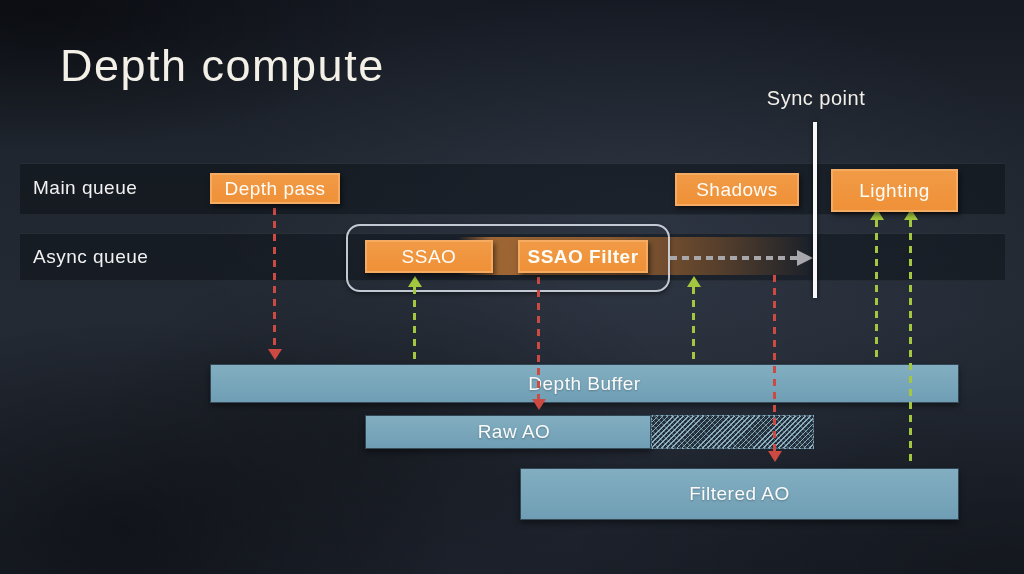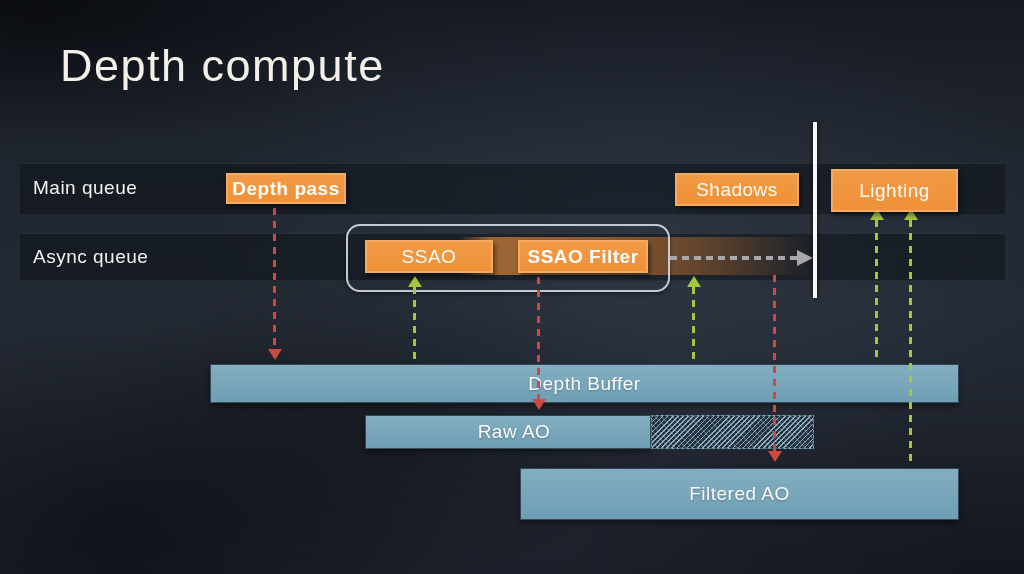--- a/index.html
+++ b/index.html
@@ -97,35 +97,36 @@
 
   <div class="abs head up green" style="left:870px;top:209px;"></div>
   <div class="abs vline green" style="left:875px;top:220px;height:142px;"></div>
 
   <div class="abs head up green" style="left:904px;top:209px;"></div>
   <div class="abs vline green" style="left:909px;top:220px;height:246px;"></div>
 
   <div class="abs hline" style="left:670px;top:256px;width:127px;"></div>
   <div class="abs head right gray" style="left:797px;top:250px;"></div>
 
-  <div class="abs pass" style="left:226px;top:173px;width:120px;height:31px;font-weight:bold;">
+  <div class="abs pass" style="left:210px;top:173px;width:130px;height:31px;">
     <span>Depth pass</span>
   </div>
   <div class="abs pass" style="left:675px;top:173px;width:124px;height:33px;">
     <span>Shadows</span>
   </div>
   <div class="abs pass" style="left:831px;top:169px;width:127px;height:43px;">
     <span>Lighting</span>
   </div>
   <div class="abs pass" style="left:365px;top:240px;width:128px;height:33px;">
     <span>SSAO</span>
   </div>
   <div class="abs pass" style="left:518px;top:240px;width:130px;height:33px;font-weight:bold;">
     <span>SSAO Filter</span>
   </div>
 
   <div class="abs sync-line"></div>
 
   <div class="abs title">Depth compute</div>
+  <div class="abs sync-label">Sync point</div>
   <div class="abs row-label" style="top:177px;">Main queue</div>
   <div class="abs row-label" style="top:246px;">Async queue</div>
 
 </div>
 
 </body></html>

